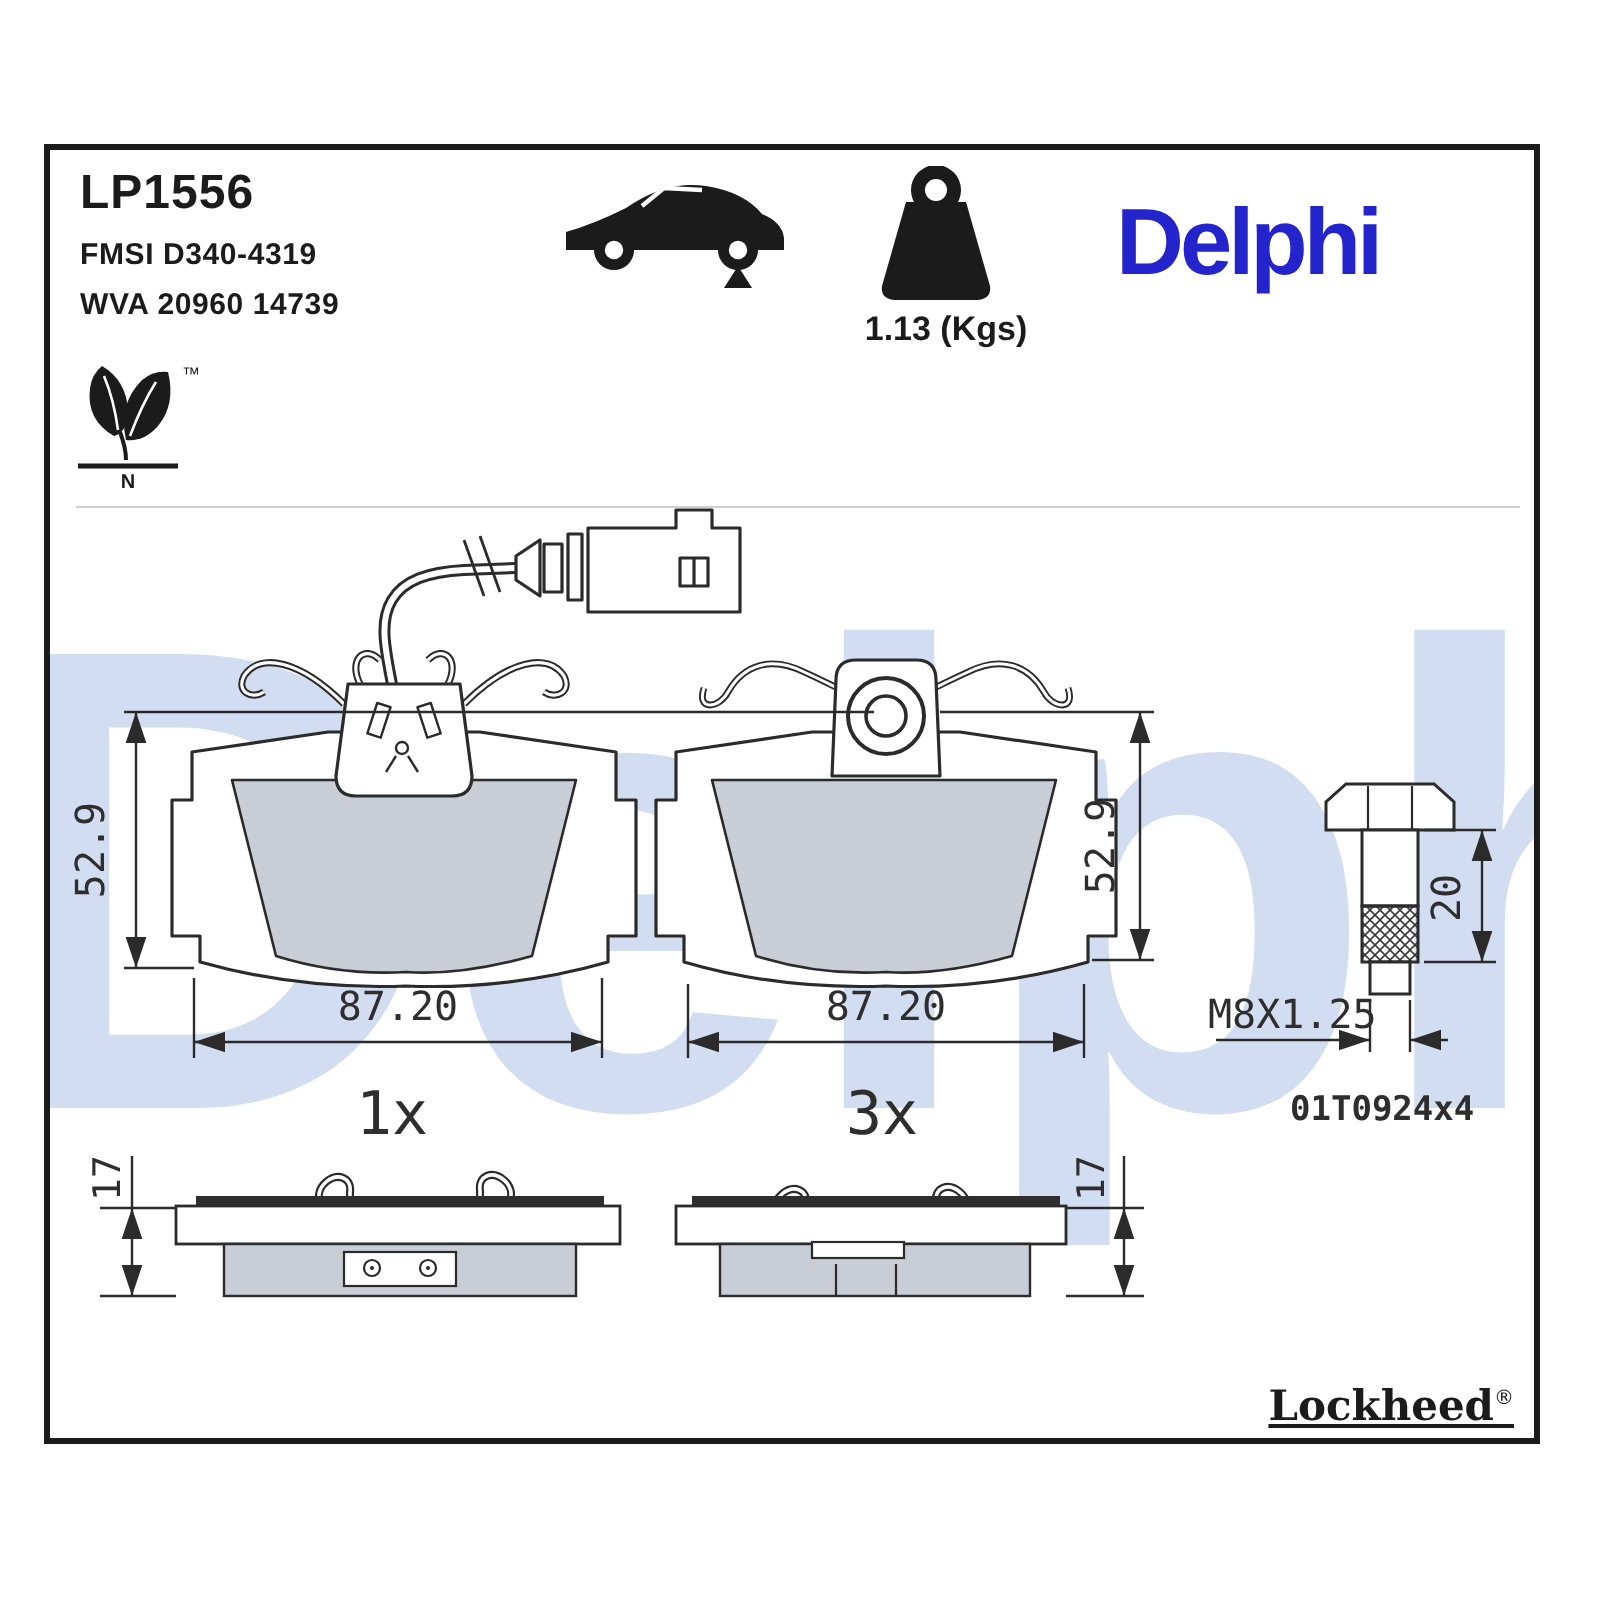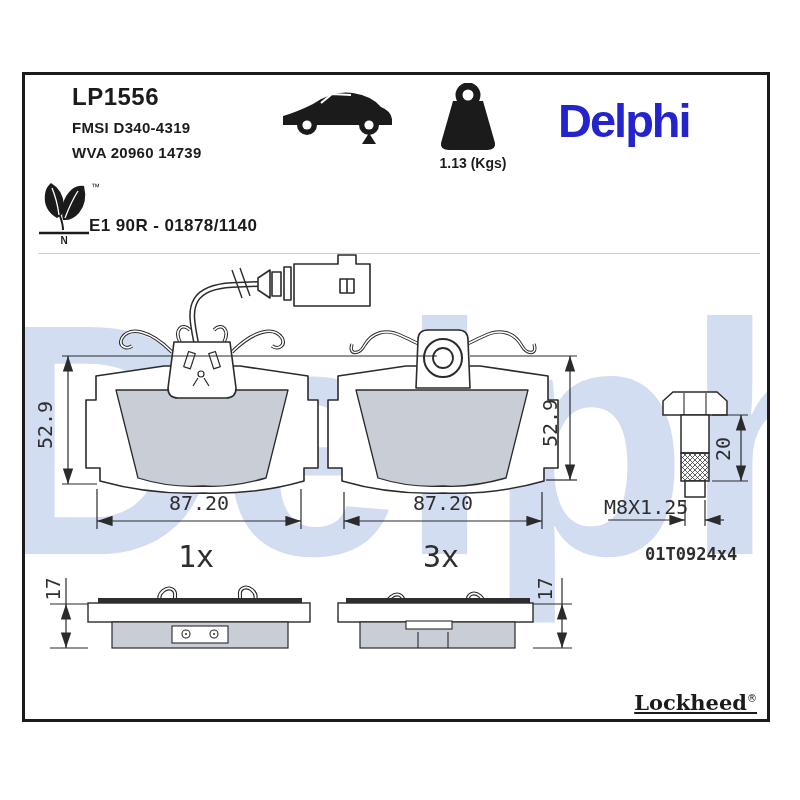--- a/index.html
+++ b/index.html
@@ -9,27 +9,27 @@
   }
   .frame{
     position:absolute;left:22px;top:72px;width:748px;height:650px;
     border:3px solid #1b1b1b;box-sizing:border-box;background:#ffffff;overflow:hidden;
   }
   .watermark{
     position:absolute;left:-40px;top:200px;z-index:1;
     font-size:330px;font-weight:bold;line-height:1;letter-spacing:-4px;
     color:#d3ddf2;white-space:nowrap;user-select:none;
   }
-  .hdr-part{position:absolute;left:15px;top:8px;z-index:3;margin-left:32px;}
+  .hdr-part{position:absolute;left:15px;top:8px;z-index:3;}
   .hdr-part .pn{font-size:24px;font-weight:bold;letter-spacing:.5px;}
   .hdr-part .sub{font-size:15px;font-weight:bold;margin-top:8px;letter-spacing:.3px;}
   .car-icon{position:absolute;left:254px;top:8px;z-index:3;}
   .wt-icon{position:absolute;left:410px;top:8px;z-index:3;}
   .wt-label{position:absolute;left:388px;top:80px;width:120px;text-align:center;
-    font-size:14px;font-weight:bold;z-index:3;}
+    font-size:17px;font-weight:bold;z-index:3;}
   .delphi-logo{position:absolute;left:533px;top:18px;z-index:3;
     font-size:47px;font-weight:bold;letter-spacing:-2px;color:#2424cd;}
   .eco{position:absolute;left:8px;top:103px;z-index:3;}
   .e1{position:absolute;left:64px;top:141px;z-index:3;font-size:17px;font-weight:bold;letter-spacing:.4px;}
   .divider{position:absolute;left:13px;top:178px;width:722px;height:1px;background:#cfcfcf;z-index:2;}
   .draw{position:absolute;left:0px;top:178px;z-index:2;}
   .lockheed{position:absolute;right:10px;bottom:4px;z-index:3;
     font-family:"DejaVu Serif", serif;font-weight:bold;font-size:21px;letter-spacing:0px;text-decoration:underline;}
   .lockheed sup{font-size:10px;font-family:"DejaVu Sans", sans-serif;font-weight:normal;}
   .cad{font-family:"DejaVu Sans Mono", monospace;fill:#2e2e2e;}
@@ -73,21 +73,20 @@
     <svg width="70" height="68" viewBox="0 0 70 68">
       <path d="M24,40 Q10,32 12,16 Q13,9 18,5 Q30,12 31,27 Q31,38 24,40 Z" fill="#1b1b1b"></path>
       <path d="M30,42 Q26,24 38,12 Q44,7 51,8 Q55,24 46,35 Q39,43 30,42 Z" fill="#1b1b1b"></path>
       <path d="M19,10 Q24,22 26,37 M45,13 Q38,24 32,40" stroke="#ffffff" stroke-width="1.3" fill="none"></path>
       <path d="M27,38 Q30,46 30,52" stroke="#1b1b1b" stroke-width="2" fill="none"></path>
       <line x1="6" y1="55" x2="56" y2="55" stroke="#1b1b1b" stroke-width="2.4"></line>
       <text x="31" y="66" text-anchor="middle" font-size="10" font-weight="bold" fill="#1b1b1b">N</text>
       <text x="58" y="12" font-size="9" fill="#1b1b1b">™</text>
     </svg>
   </div>
-  <div class="e1">E1 90R - 01878/1140</div>
 
   <div class="divider"></div>
 
   <svg class="draw" width="745" height="470" viewBox="25 253 745 470">
     <defs>
       <marker id="arrow" viewBox="0 0 12 8" refX="12" refY="4" markerWidth="13" markerHeight="9" orient="auto-start-reverse">
         <path d="M0,0 L12,4 L0,8 Z" fill="#2b2b2b"></path>
       </marker>
       <pattern id="knurl" patternUnits="userSpaceOnUse" width="5" height="5">
         <path d="M0,5 L5,0 M0,0 L5,5" stroke="#3a3a3a" stroke-width="0.8"></path>

